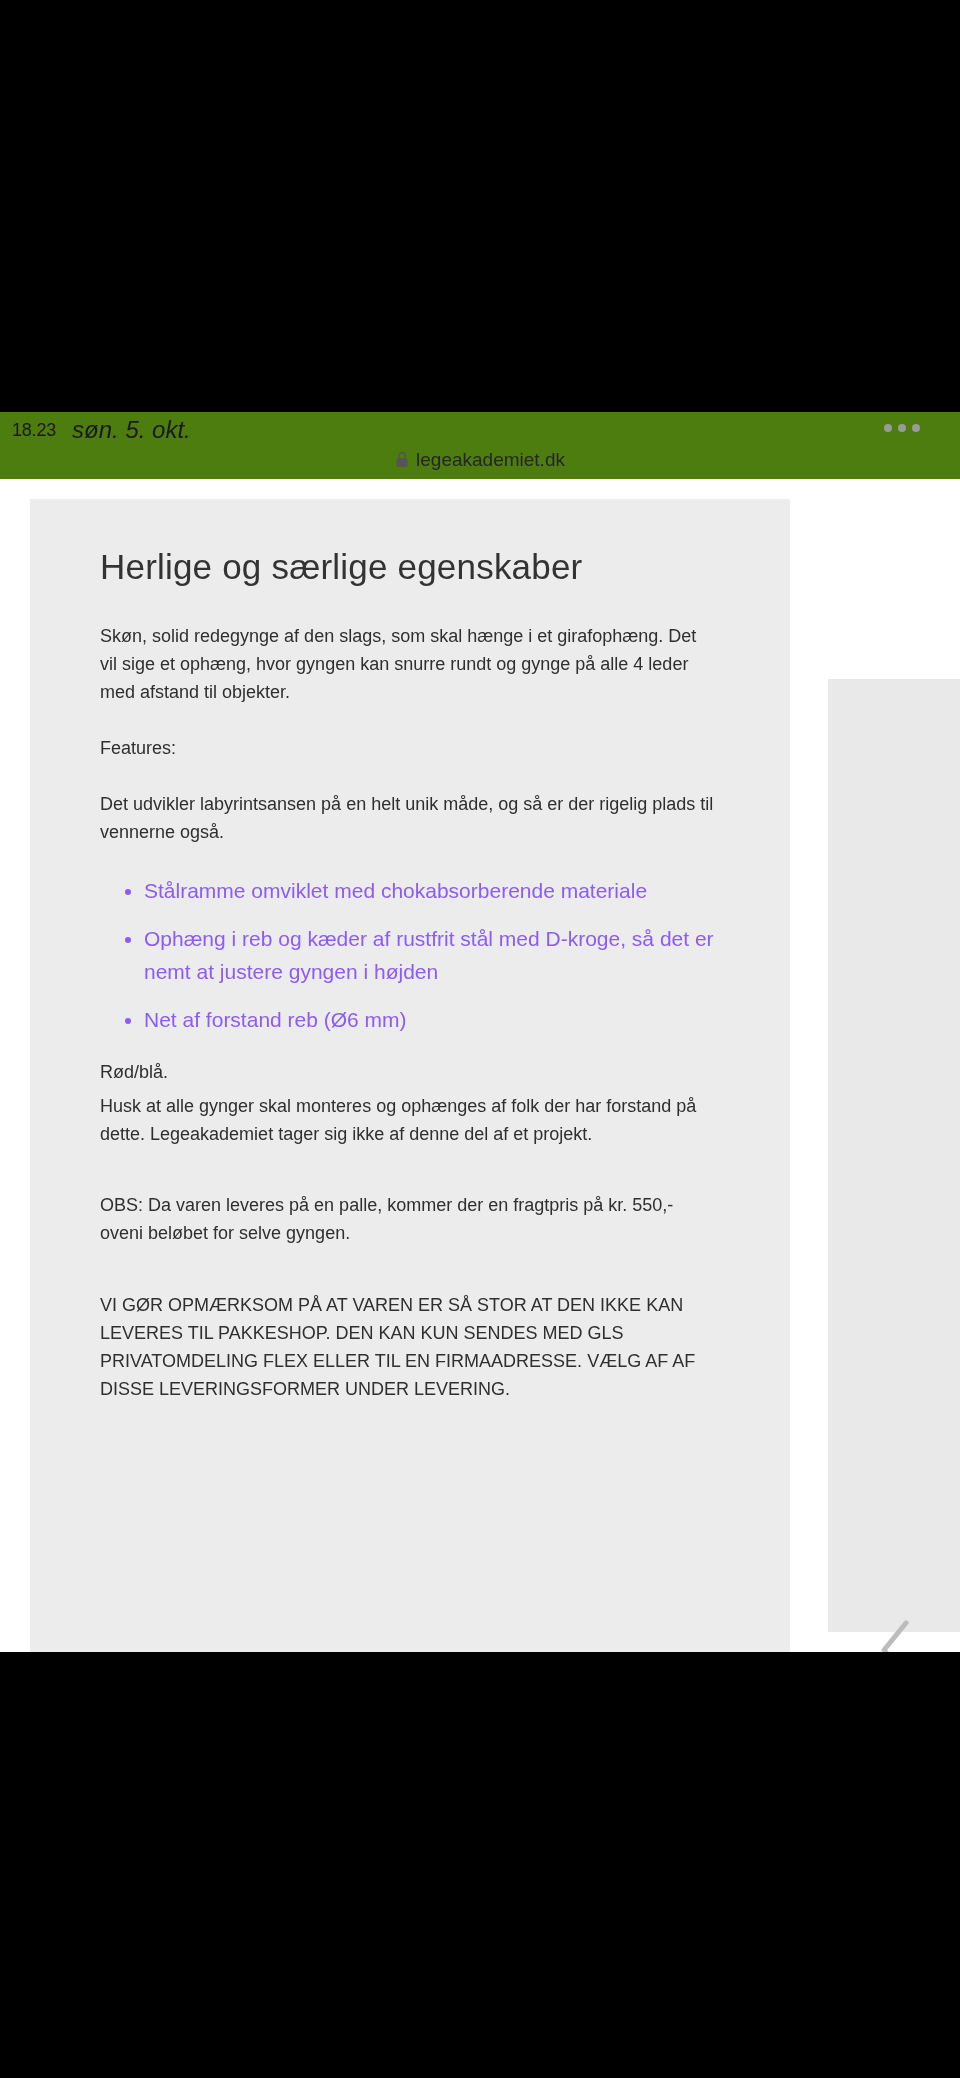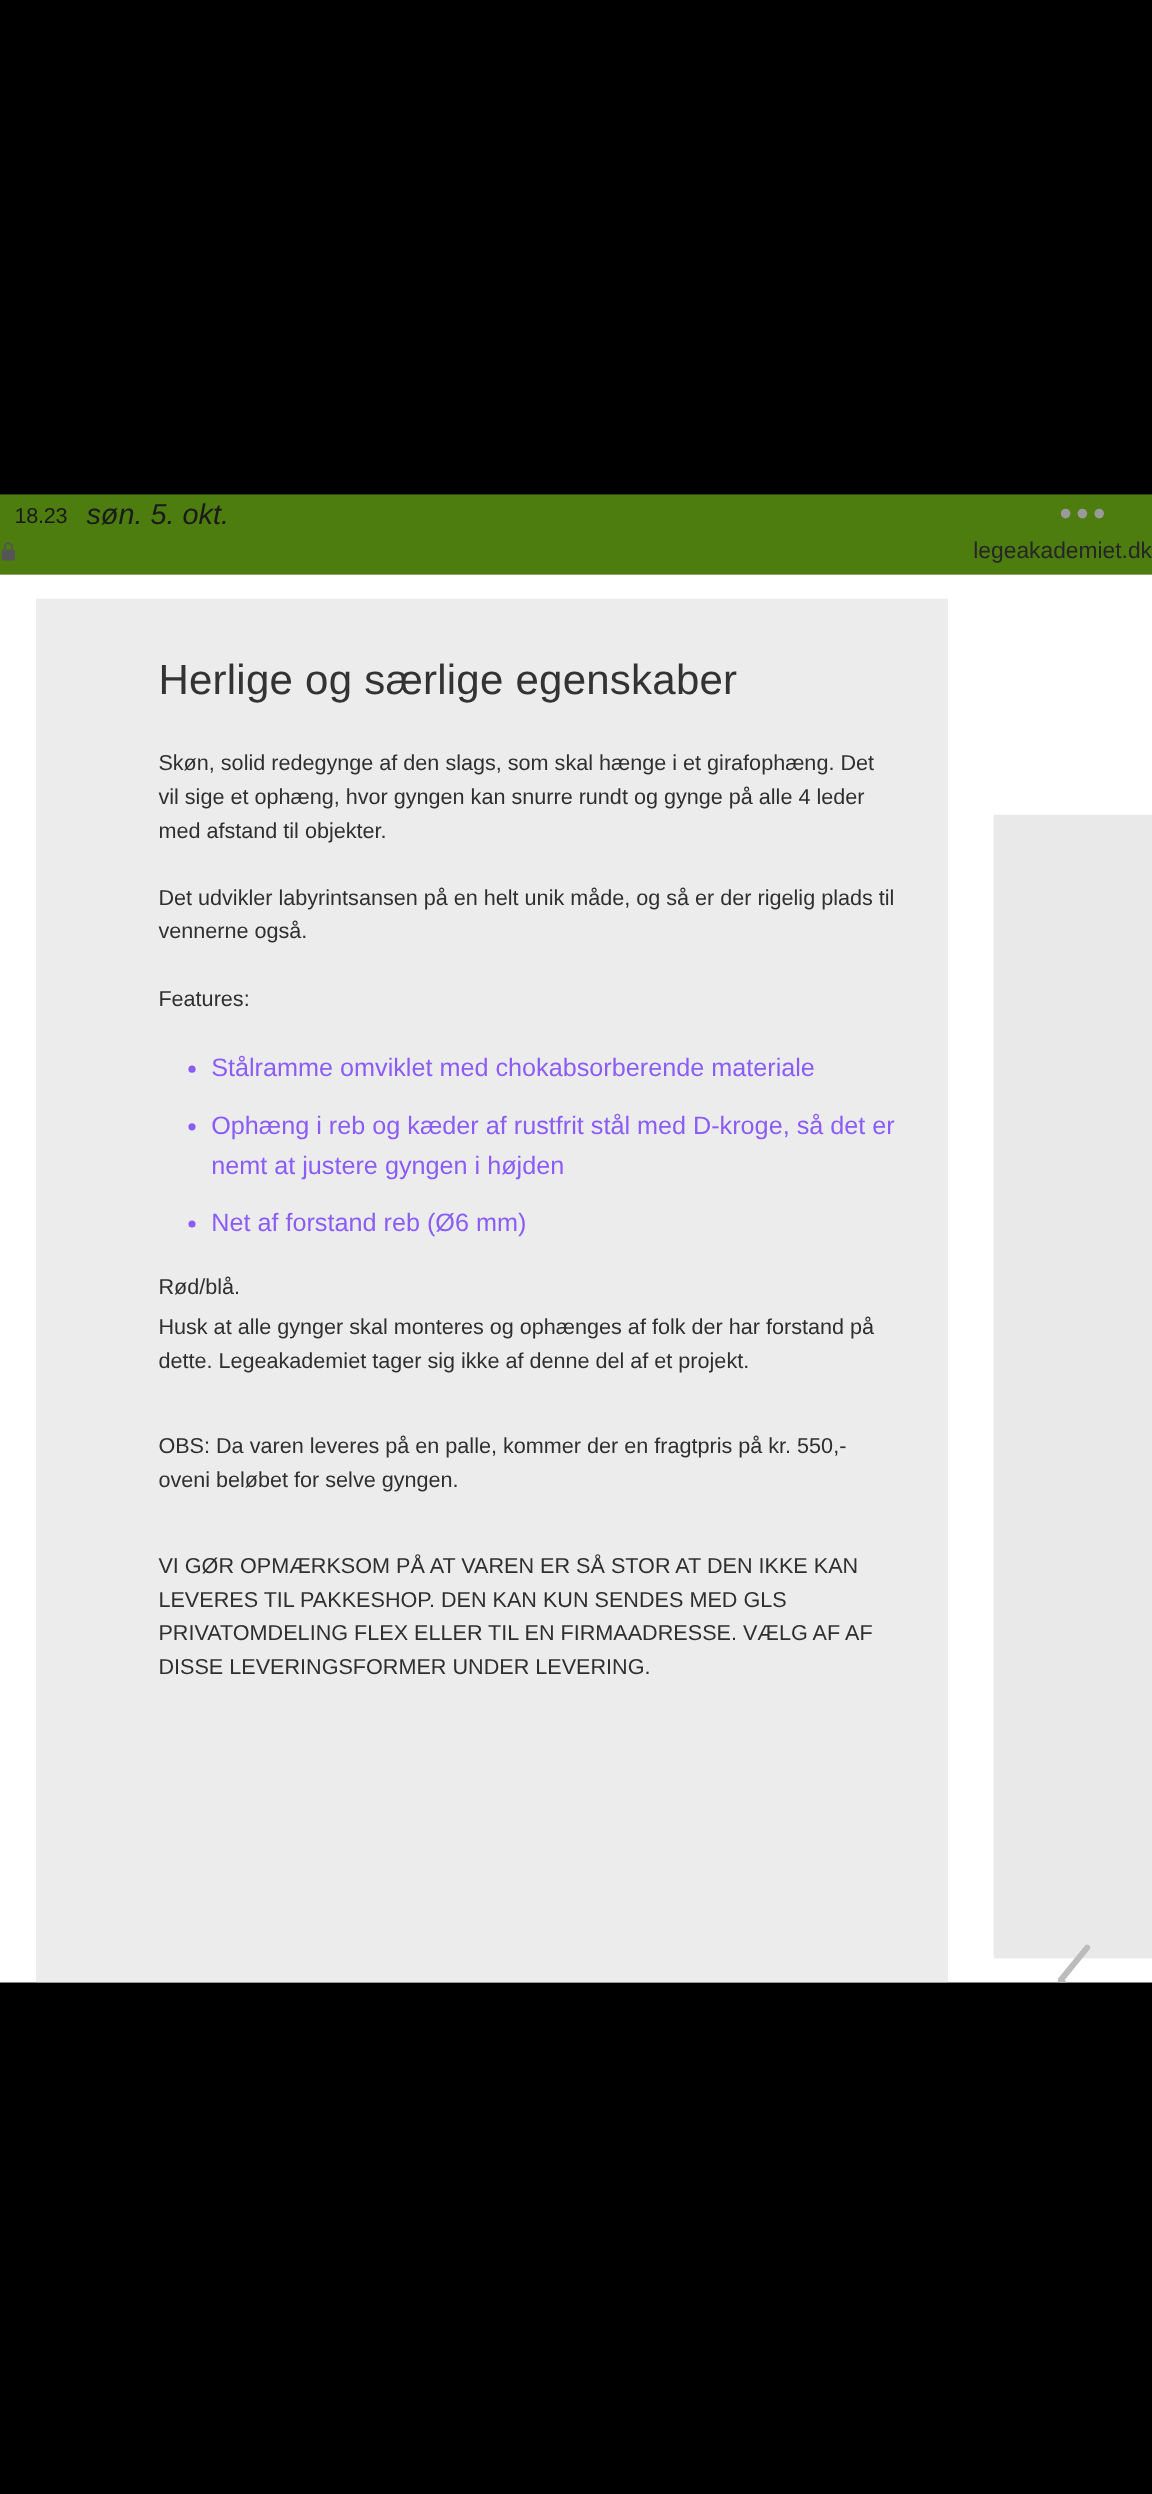--- a/index.html
+++ b/index.html
@@ -67,21 +67,21 @@
     background: #9a9a9a;
   }
   .urlbar {
     position: absolute;
     left: 0;
     top: 30px;
     width: 960px;
     height: 35px;
     display: flex;
     align-items: center;
-    justify-content: space-between;
+    justify-content: center;
   }
   .lock-icon {
     margin-right: 7px;
     display: inline-flex;
     align-items: center;
   }
   .url-text {
     font-size: 19px;
     color: #262626;
   }
@@ -126,21 +126,20 @@
     width: 36px;
     height: 62px;
     color: #b9b9b9;
   }
   .article {
     position: absolute;
     left: 100px;
     top: 68px;
     width: 615px;
     color: #2a2a2a;
-    margin-left: 32px;
   }
   .article h1 {
     margin: 0 0 36px 0;
     font-size: 35px;
     font-weight: 400;
     color: #333333;
     letter-spacing: 0.2px;
     line-height: 1.15;
   }
   .article p {
@@ -224,23 +223,23 @@
     <div class="arrow-left">
       <svg width="36" height="62" viewBox="0 0 36 62" aria-hidden="true">
         <polyline points="28,4 6,31 28,58" fill="none" stroke="#bcbcbc" stroke-width="5" stroke-linecap="round" stroke-linejoin="round"></polyline>
       </svg>
     </div>
 
     <div class="article">
       <h1>Herlige og særlige egenskaber</h1>
 
       <p>Skøn, solid redegynge af den slags, som skal hænge i et girafophæng. Det vil sige et ophæng, hvor gyngen kan snurre rundt og gynge på alle 4 leder med afstand til objekter.</p>
+      <p>Features:</p>
+
       <p>Det udvikler labyrintsansen på en helt unik måde, og så er der rigelig plads til vennerne også.</p>
-
-      <p>Features:</p>
 
       <ul>
         <li>Stålramme omviklet med chokabsorberende materiale</li>
         <li>Ophæng i reb og kæder af rustfrit stål med D-kroge, så det er nemt at justere gyngen i højden</li>
         <li>Net af forstand reb (Ø6 mm)</li>
       </ul>
 
       <p class="tight">Rød/blå.</p>
       <p>Husk at alle gynger skal monteres og ophænges af folk der har forstand på dette. Legeakademiet tager sig ikke af denne del af et projekt.</p>
 

